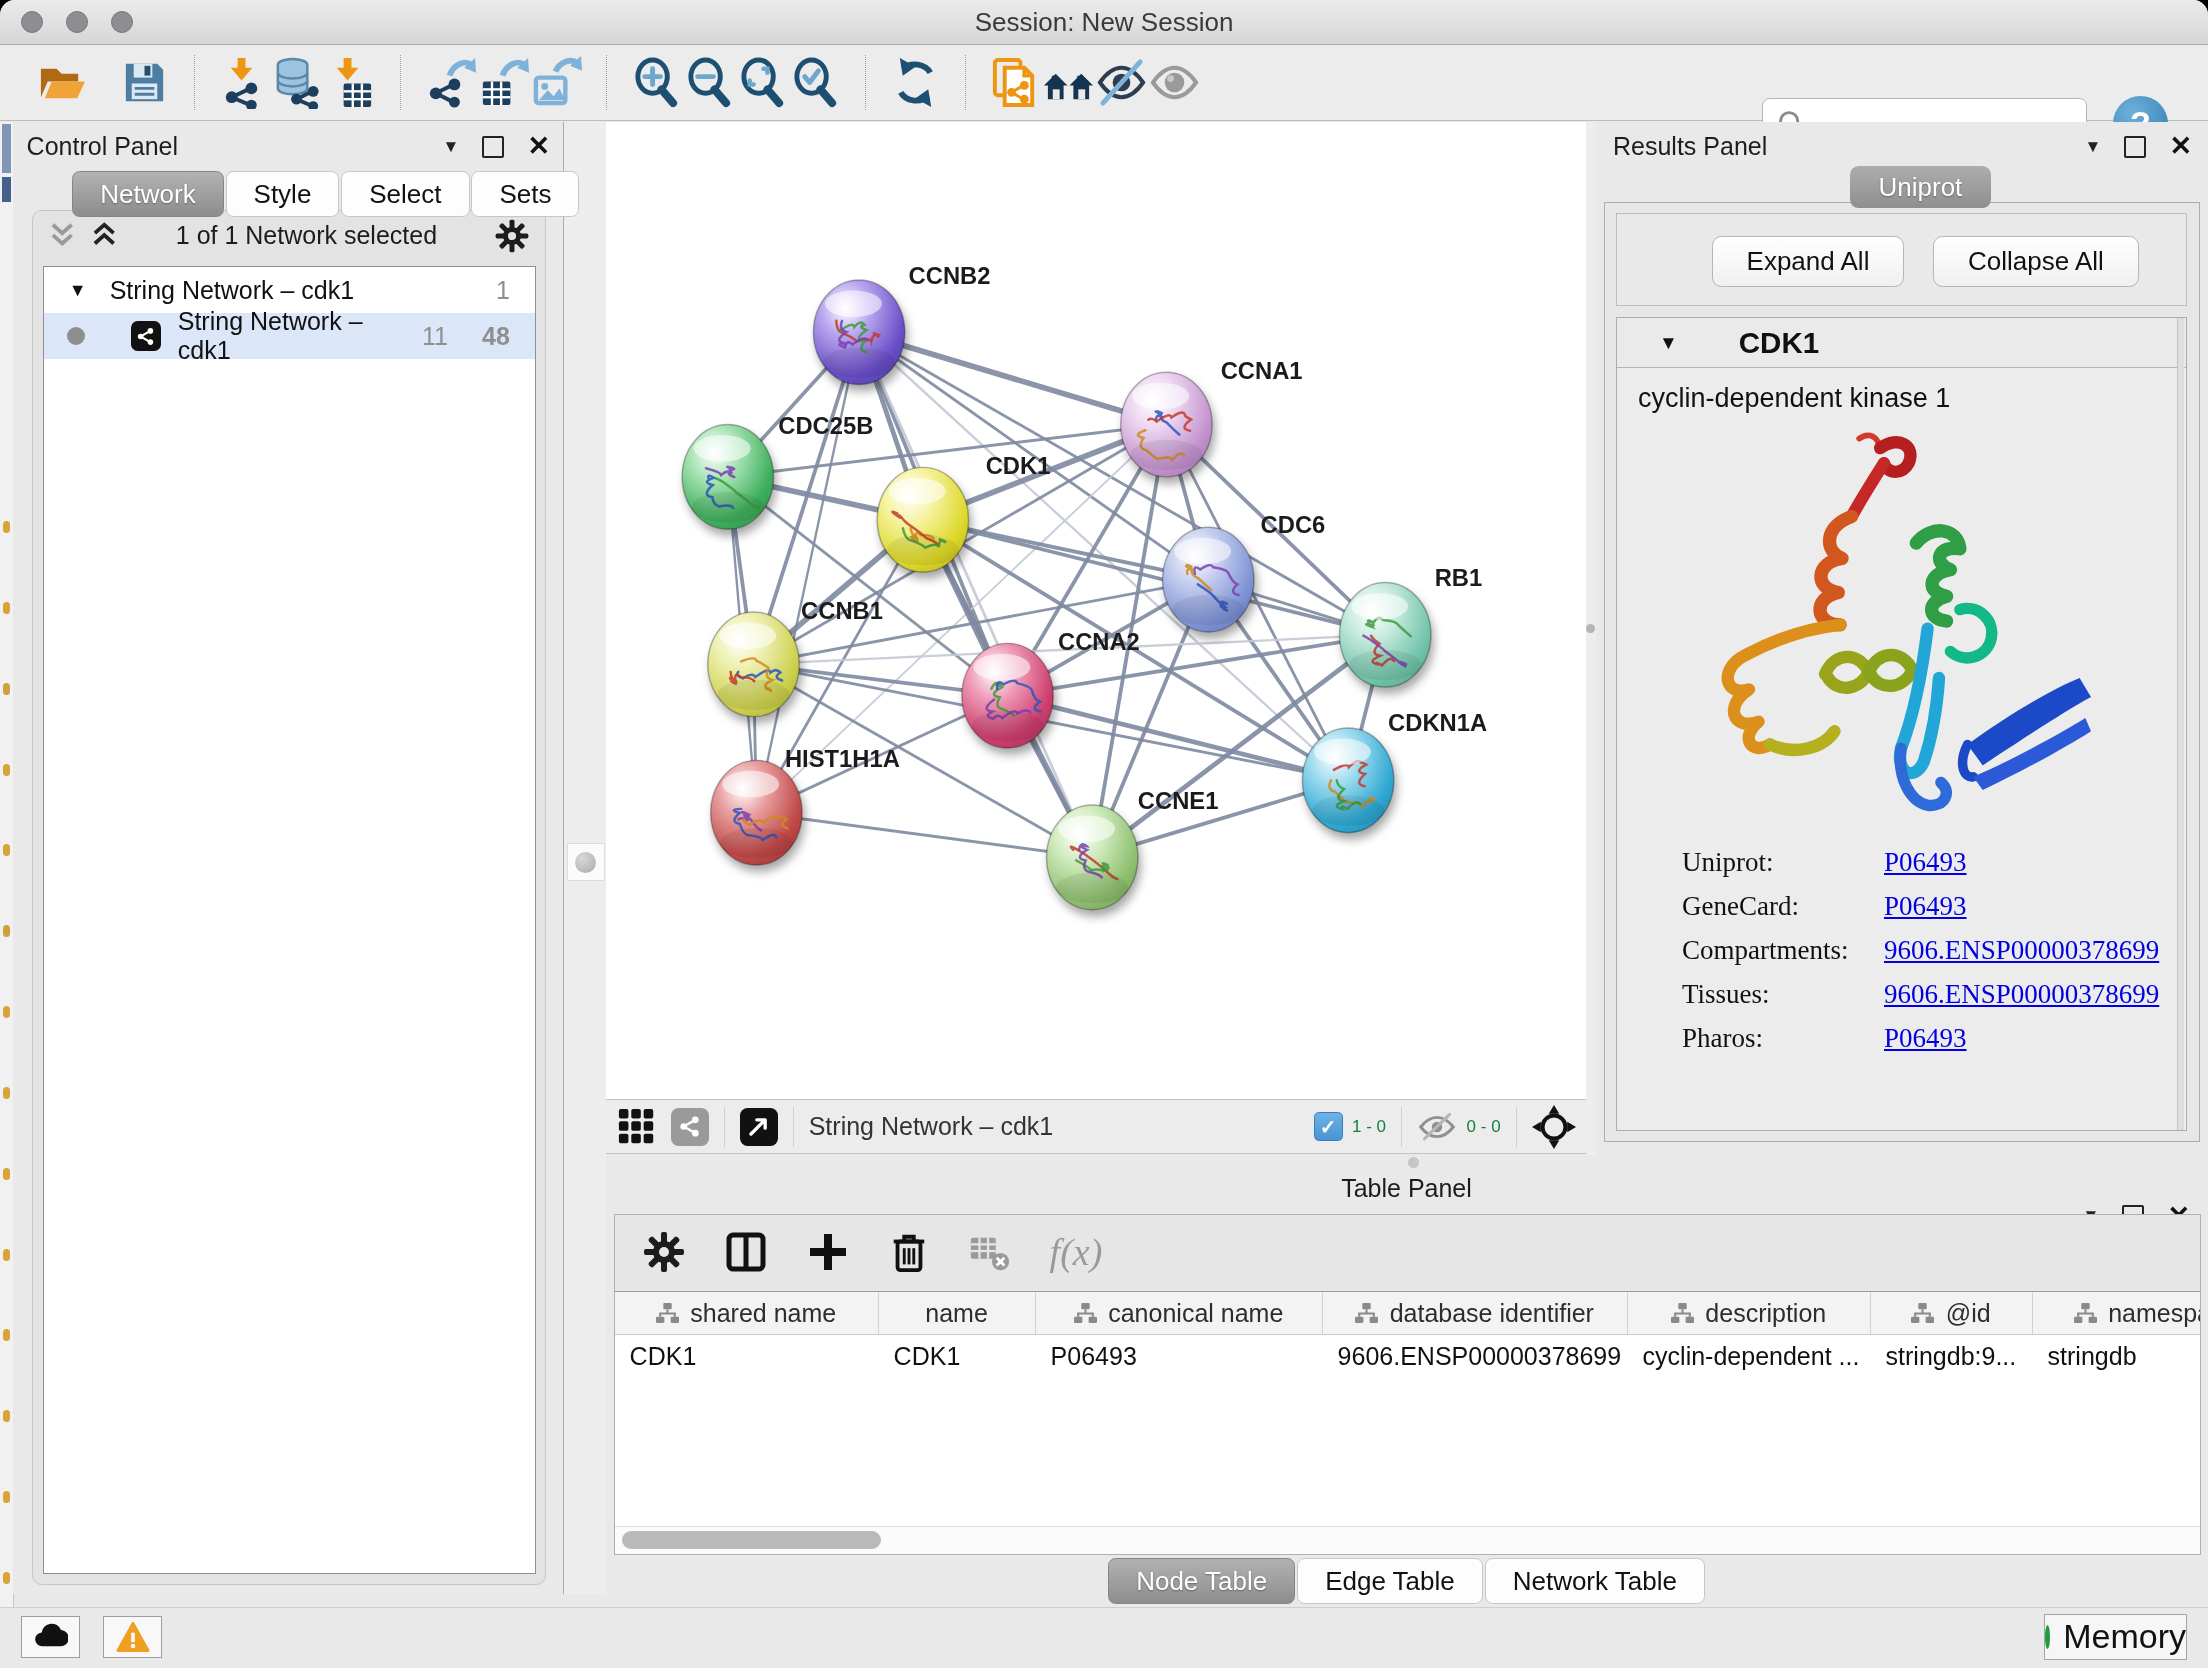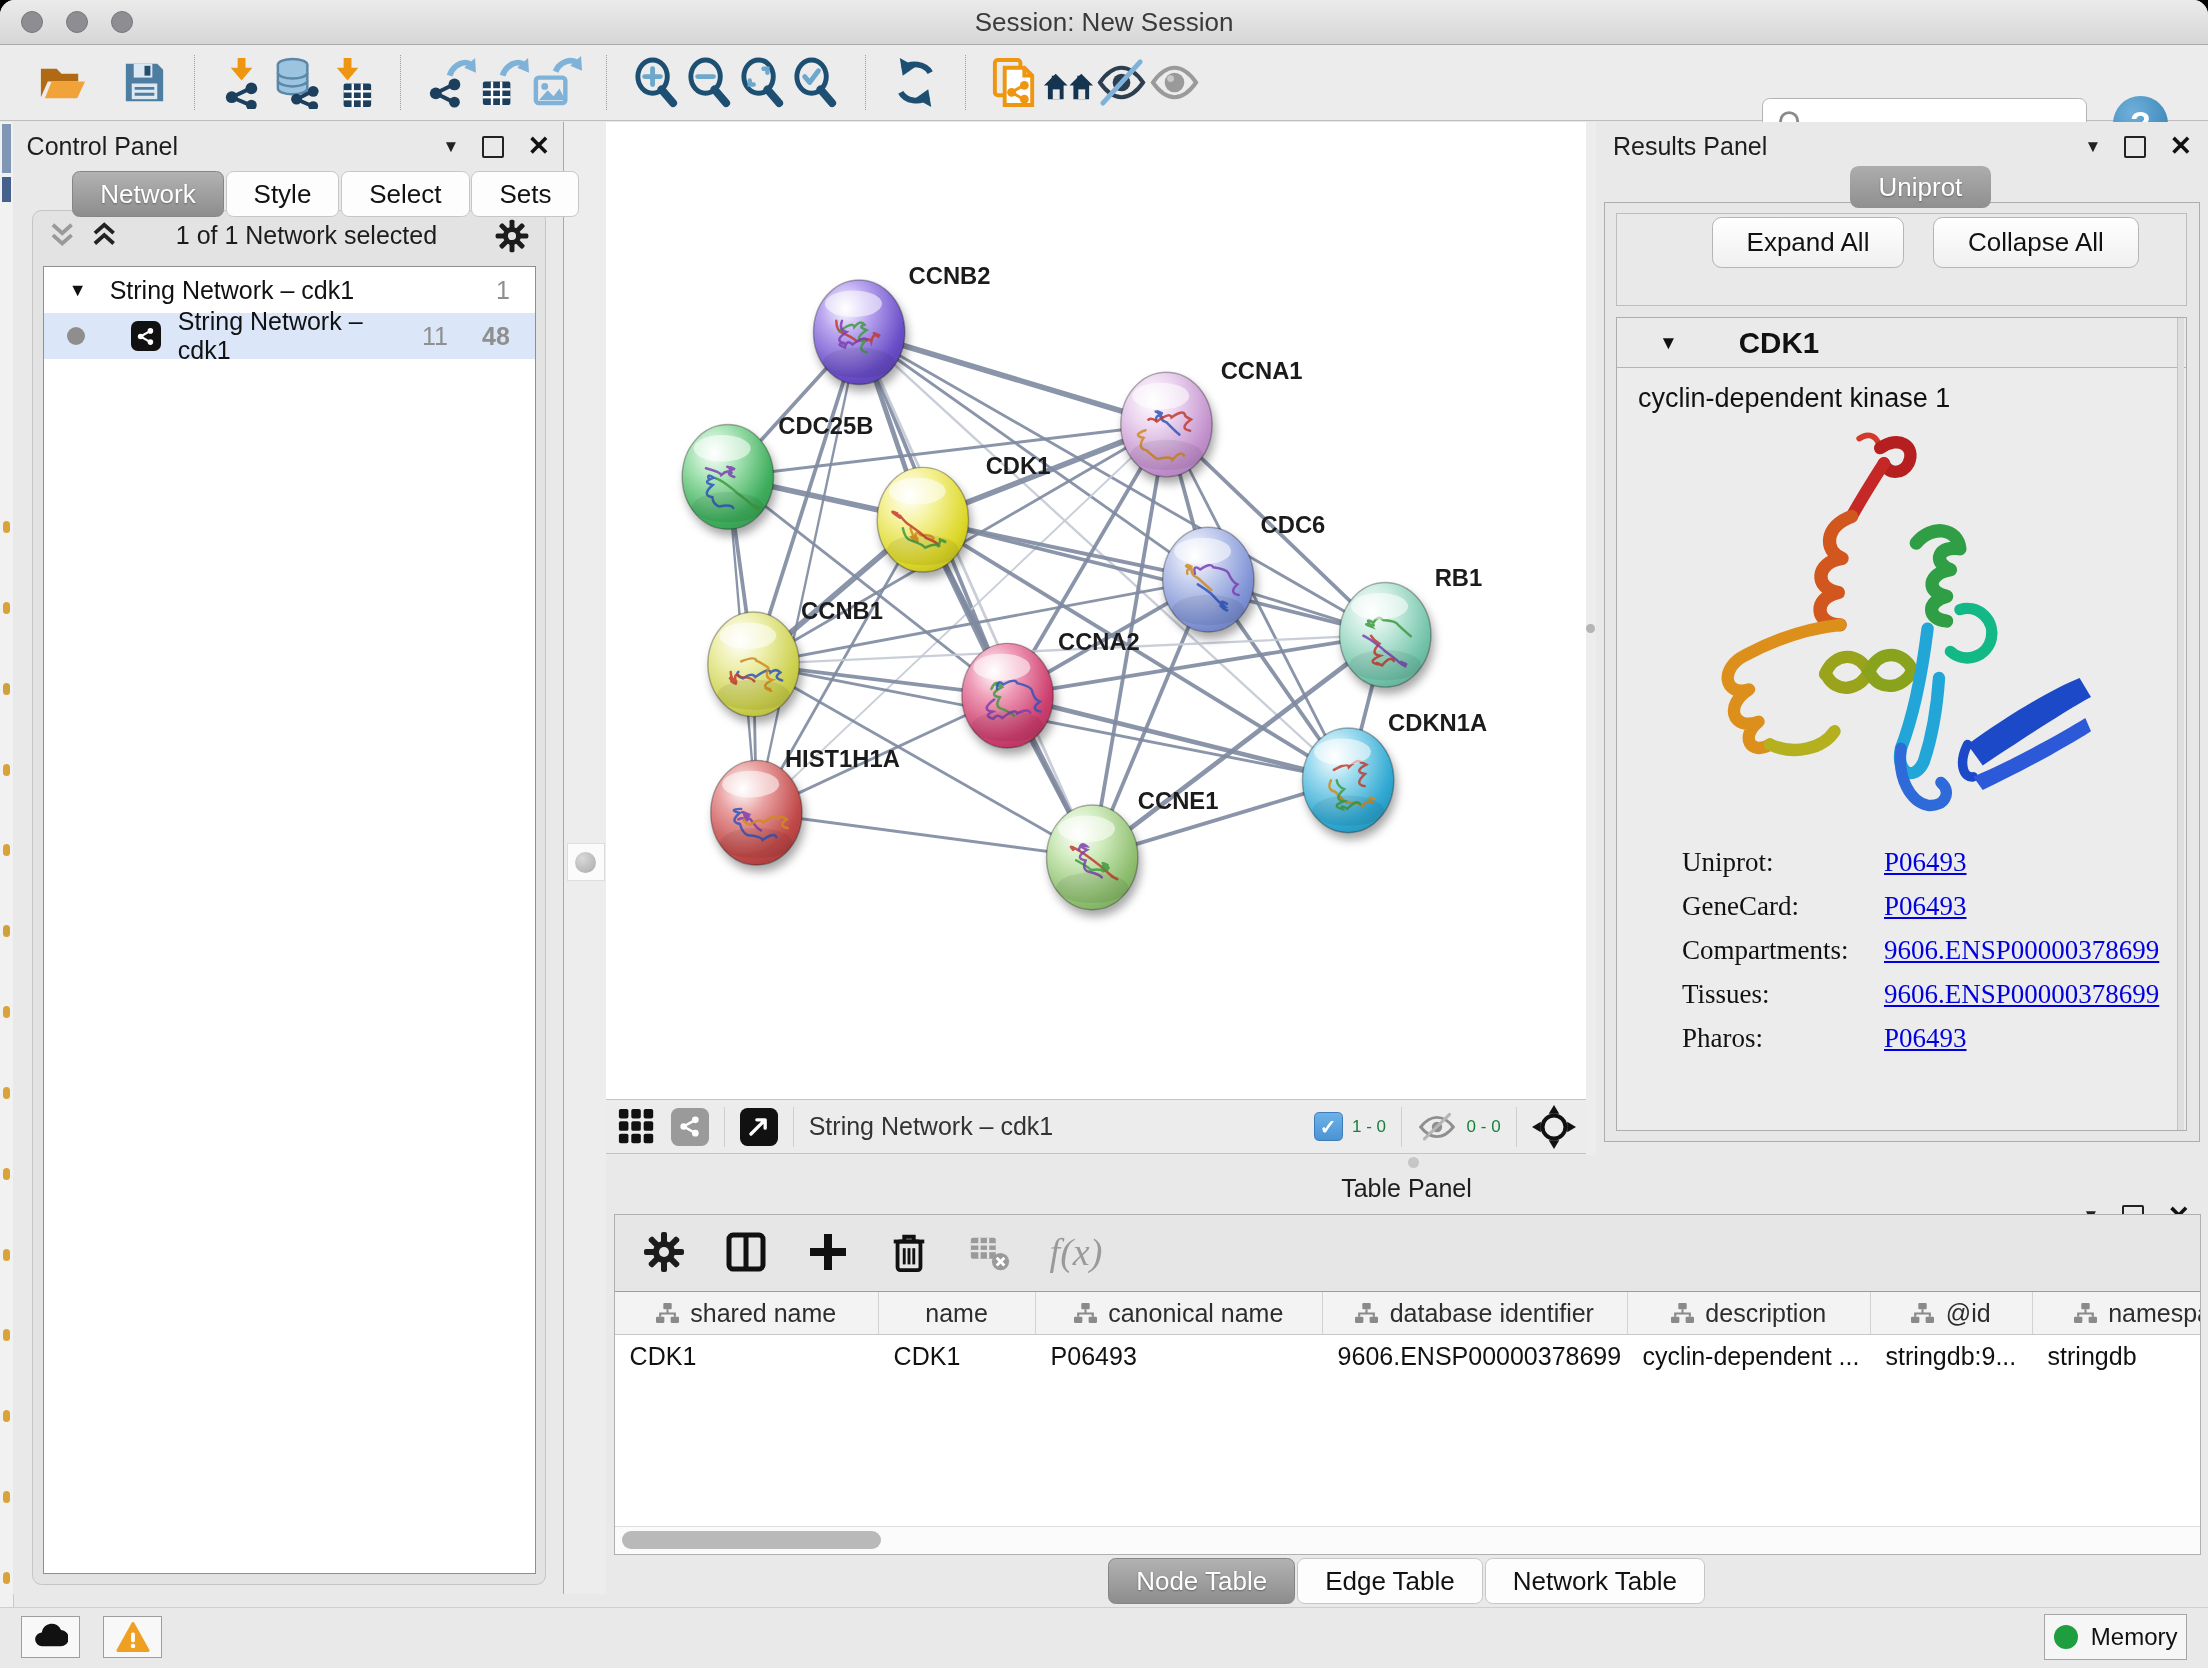--- a/index.html
+++ b/index.html
@@ -85,21 +85,21 @@
   .black-badge{width:38px;height:38px;border-radius:7.6px;background:#111;display:flex;align-items:center;justify-content:center;}
   
   .results-panel{position:absolute;left:1596px;top:122px;width:613px;height:1033px;background:#e9e9e9;}
   .rp-header{position:absolute;left:17px;right:17px;top:5.7px;height:38px;display:flex;align-items:center;}
   .rp-header .panel-ctrl{margin-left:auto;}
   .string-tab{position:absolute;left:254px;top:44px;z-index:2;height:42px;line-height:42px;padding:0 28.5px;
     border-radius:8.6px;background:linear-gradient(#adadad,#8f8f8f);color:#fff;font-size:26px;
     text-shadow:0 1px 1.9px rgba(0,0,0,.35);}
   .rp-box{position:absolute;left:7.6px;right:9.5px;top:80px;bottom:13.3px;background:#e7e7e7;border:1px solid #adadad;}
   .rp-top{position:absolute;left:11.4px;right:11.4px;top:9.5px;height:91px;border:1px solid #bdbdbd;background:#e9e9e9;}
-  .rp-btn{position:absolute;top:3px;height:49px;background:linear-gradient(#fff,#f0f0f0);border:1px solid #b5b5b5;
+  .rp-btn{position:absolute;top:22px;height:49px;background:linear-gradient(#fff,#f0f0f0);border:1px solid #b5b5b5;
     border-radius:9.5px;font-size:26px;color:#111;display:flex;align-items:center;justify-content:center;}
   .rp-section{position:absolute;left:11.4px;right:11.4px;top:114px;bottom:9.5px;border:1px solid #adadad;background:#ececec;}
   .sec-header{position:absolute;left:0;right:0;top:0;height:49px;border-bottom:1px solid #b5b5b5;
     display:flex;align-items:center;background:#eaeaea;}
   .sec-header .tri{margin-left:42px;font-size:19px;color:#111;}
   .sec-header .gene{margin-left:61px;font-size:29.5px;font-weight:bold;color:#111;}
   .sec-body{position:absolute;left:0;right:0;top:50px;bottom:0;overflow:hidden;}
   .sec-desc{position:absolute;left:21px;top:15px;font-size:27px;color:#111;}
   .protein{position:absolute;left:27px;top:63px;}
   .crosslinks{position:absolute;left:44px;top:472px;font-family:"Liberation Serif",serif;}
@@ -123,21 +123,21 @@
   .td{font-size:25px;color:#111;padding-left:15px;display:flex;align-items:center;box-sizing:border-box;
     overflow:hidden;white-space:nowrap;flex:0 0 auto;}
   .hscroll{position:absolute;left:0;right:0;bottom:0;height:27px;background:#fbfbfb;border-top:1px solid #ddd;}
   .hthumb{position:absolute;left:7.6px;top:3.8px;width:259px;height:18px;border-radius:9.5px;background:#b9b9b9;}
   .tp-tabs{position:absolute;left:0;right:0;top:388px;display:flex;justify-content:center;}
   
   .statusbar{position:absolute;left:0;top:1607px;width:2208px;height:61px;background:#e9e9e9;border-top:1px solid #cfcfcf;}
   .sb-btn{position:absolute;top:7.6px;width:57px;height:40px;background:#f8f8f8;border:1.9px solid #9e9e9e;
     display:flex;align-items:center;justify-content:center;}
   .memory-btn{position:absolute;right:21px;top:5.7px;width:141px;height:44px;background:#f6f6f6;
-    border:1.9px solid #a5a5a5;display:flex;align-items:center;justify-content:center;gap:13.3px;font-size:24px;color:#111;}
+    border:1.9px solid #a5a5a5;display:flex;align-items:center;justify-content:center;gap:13.3px;font-size:34px;color:#111;}
   .mem-dot{width:24px;height:24px;border-radius:50%;background:#1e9e3e;}
   .chev{display:block;}
 </style>
 </head>
 <body>
 
 <div class="window">
 
   <div class="titlebar">
     <div class="lights">

